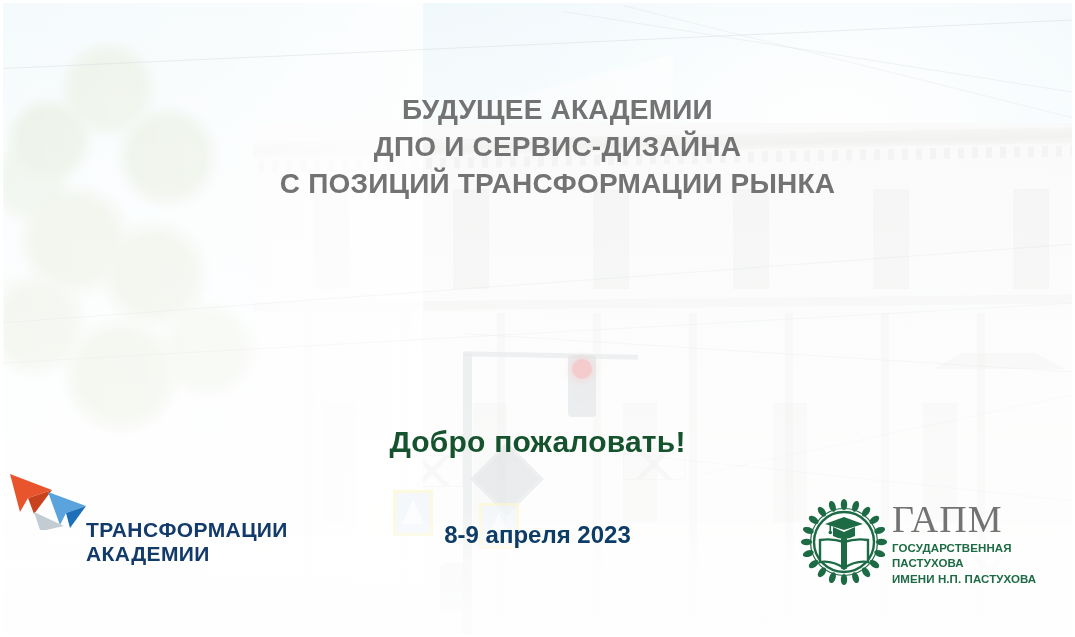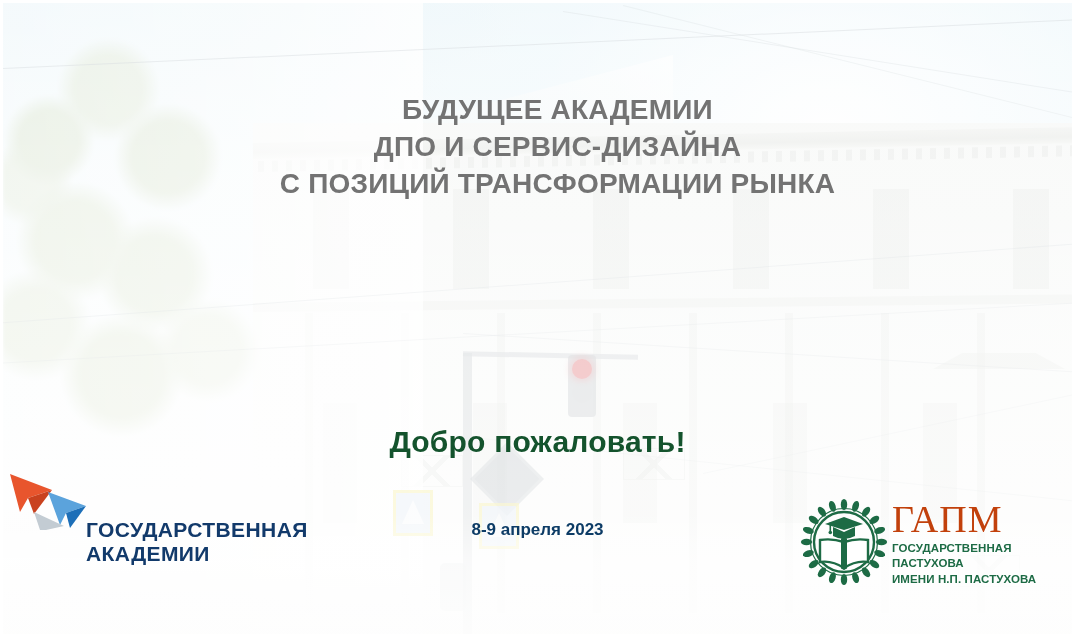--- a/index.html
+++ b/index.html
@@ -267,21 +267,21 @@
     letter-spacing: .2px;
     margin-top: 48px;
   }
 
   .event-info {
     position: absolute;
     left: 0; right: 0; top: 518px;
     text-align: center;
     color: #0d3c66;
     font-weight: bold;
-    font-size: 17px;
+    font-size: 24px;
     line-height: 1.42;
   }
 
   
   .asi {
     position: absolute;
     left: 8px; top: 468px;
     width: 300px; height: 122px;
   }
   .asi-mark { position: absolute; left: 0; top: 0; width: 80px; height: 62px; }
@@ -298,21 +298,21 @@
   .gapm {
     position: absolute;
     left: 800px; top: 498px;
     width: 268px; height: 94px;
   }
   .gapm-emblem { position: absolute; left: 0; top: 0; width: 88px; height: 88px; }
   .gapm-text { position: absolute; left: 92px; top: 2px; }
   .gapm-abbr {
     font-family: "Liberation Serif", serif;
     font-size: 38px;
-    color: #c2410c;
+    color: #737373;
     letter-spacing: 1px;
     line-height: 1;
   }
   .gapm-sub {
     color: #1d6b45;
     font-size: 11.5px;
     font-weight: bold;
     line-height: 1.33;
     letter-spacing: .1px;
     margin-top: 3px;
@@ -388,21 +388,21 @@
 
     <div class="asi">
       <svg class="asi-mark" viewBox="0 0 80 62">
         <polygon points="2,6 44,22 20,30 12,44" fill="#e8552d"></polygon>
         <polygon points="20,30 44,22 26,46" fill="#c9421f"></polygon>
         <polygon points="40,24 78,38 58,45 52,57" fill="#5ba3dc"></polygon>
         <polygon points="58,45 78,38 62,60" fill="#1d6fb8"></polygon>
         <polygon points="26,44 56,58 38,62 32,62" fill="#c3ccd3"></polygon>
       </svg>
       <div class="asi-text">
-        <div class="asi-l2">ГОСУДАРСТВЕННАЯ</div>
+        <div class="asi-l2">ТРАНСФОРМАЦИИ</div>
         <div class="asi-l3">АКАДЕМИИ</div>
       </div>
     </div>
 
     <div class="gapm">
       <svg class="gapm-emblem" viewBox="0 0 88 88">
         <g fill="none" stroke="#1d6b45" stroke-width="2.4">
           <circle cx="44" cy="44" r="30"></circle>
           <circle cx="44" cy="44" r="33.5" stroke-width="1.2"></circle>
         </g>

